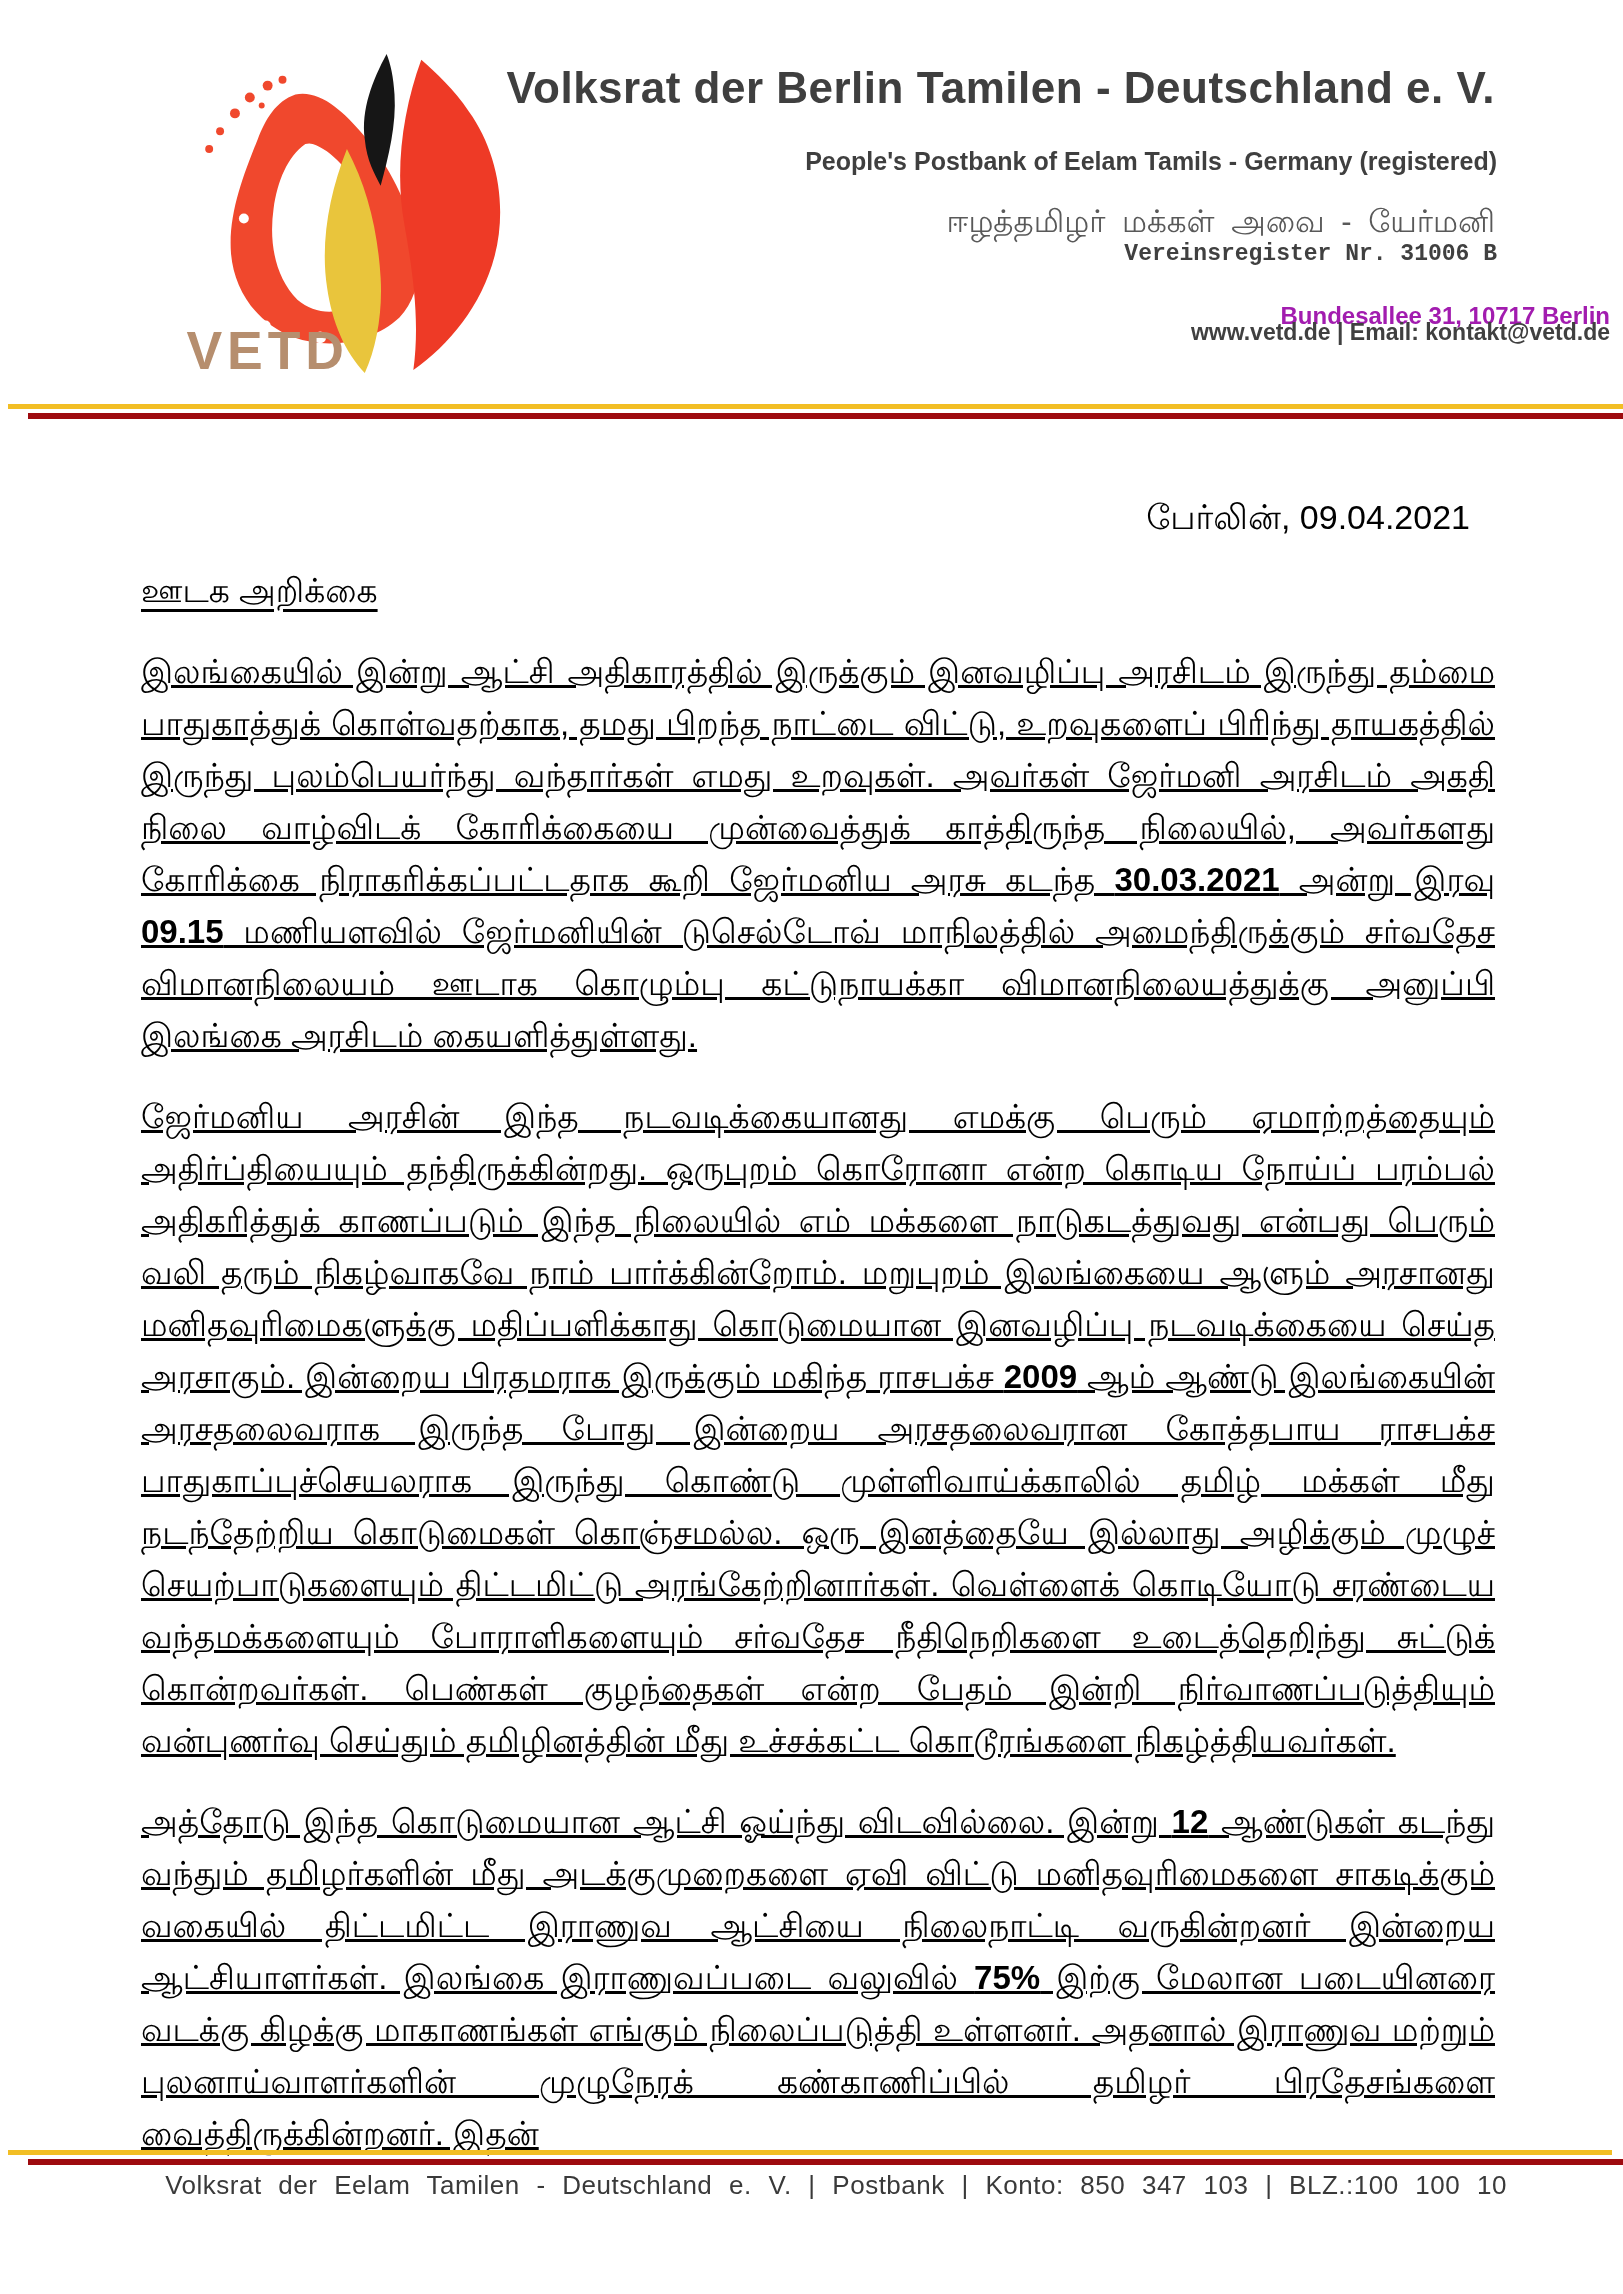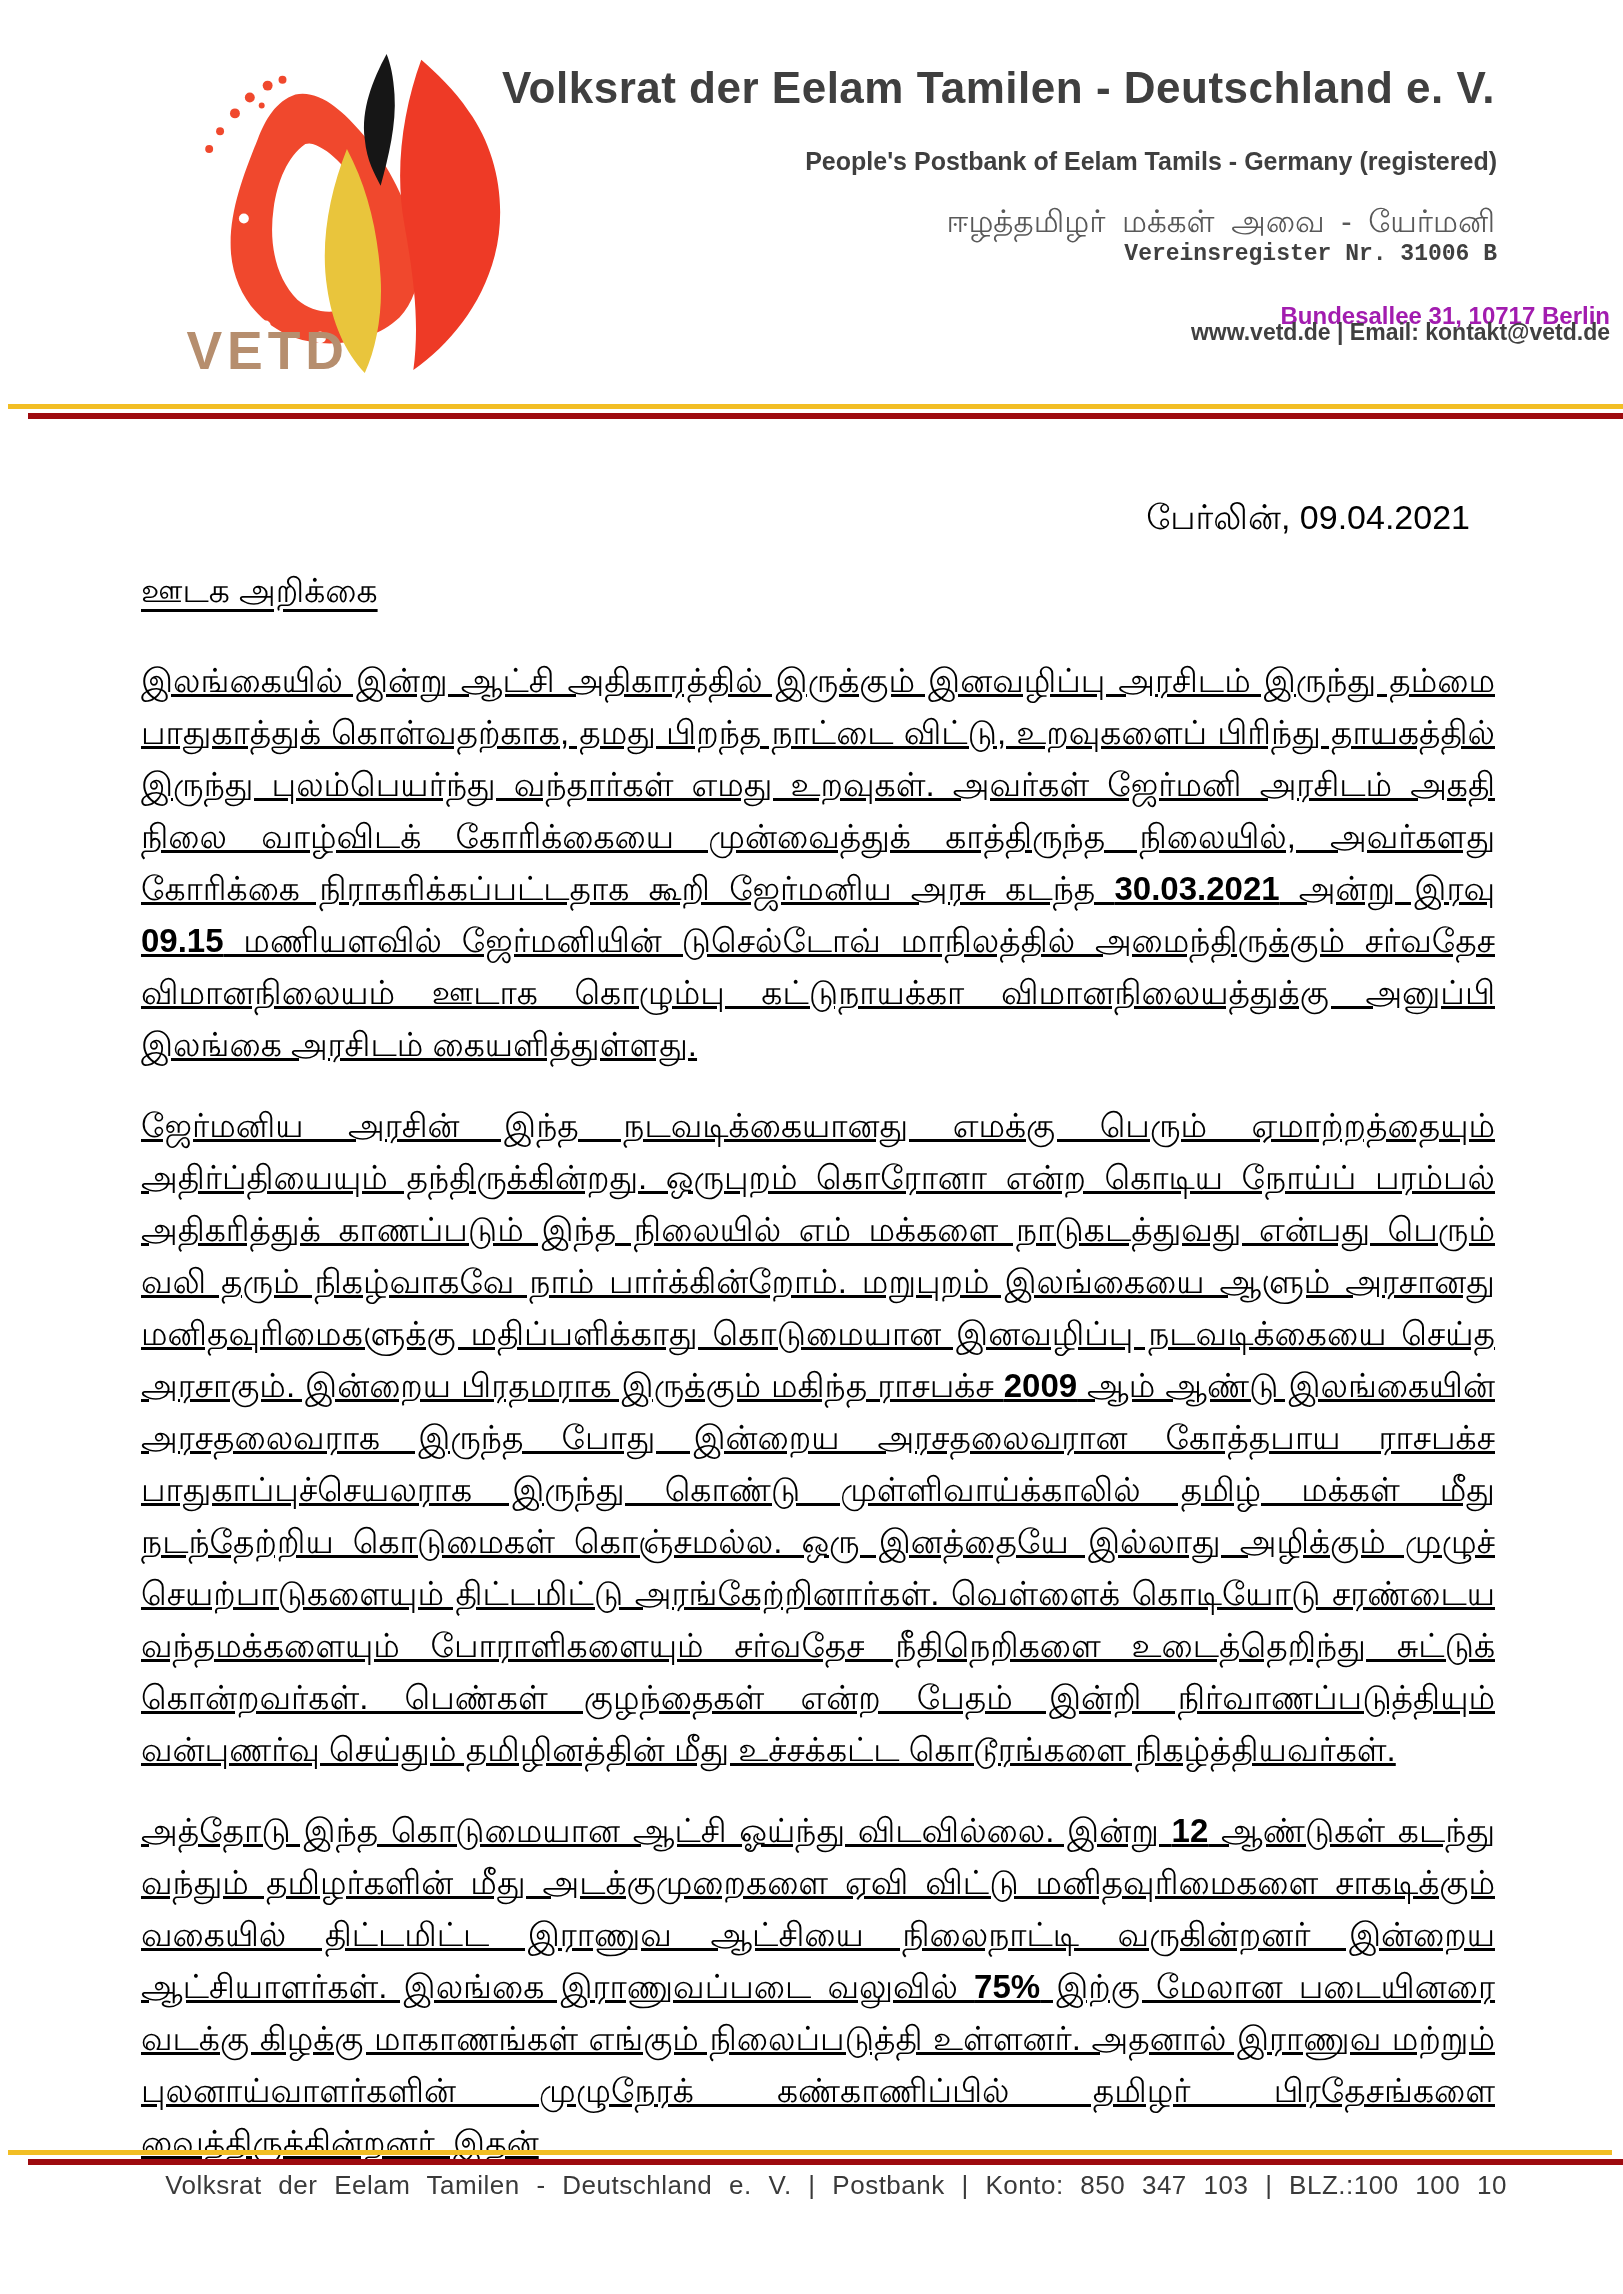--- a/index.html
+++ b/index.html
@@ -19,21 +19,21 @@
   
   .rule{position:absolute;}
   .rule-top-yellow{left:8px;right:0;top:404px;height:5px;background:#F2BE24;}
   .rule-top-red{left:28px;right:0;top:413px;height:6px;background:#9E0B0F;}
   .rule-bottom-yellow{left:8px;right:12px;top:2150px;height:5px;background:#F2BE24;}
   .rule-bottom-red{left:28px;right:0;top:2159px;height:6px;background:#9E0B0F;}
 
   
   .dateline{position:absolute;top:498px;right:154px;font-size:34px;color:#000;white-space:nowrap;}
   .content{position:absolute;left:141px;right:129px;top:572px;color:#000;}
-  .heading{display:inline-block;font-size:33px;font-weight:normal;margin:0 0 41px 0;
+  .heading{display:inline-block;font-size:33px;font-weight:normal;margin:0 0 32px 0;
            text-decoration:underline;text-underline-offset:7px;}
   .para{font-size:33px;line-height:52px;text-align:justify;text-justify:inter-word;margin:0 0 29px 0;text-decoration:underline;}
   .num{font-weight:bold;font-family:"Liberation Sans",sans-serif;}
 
   
   .footer-text{position:absolute;left:0;right:0;top:2170px;text-align:center;
                font-size:26px;color:#3A3A3A;word-spacing:9px;letter-spacing:0.5px;white-space:nowrap;padding-left:48px;}
 </style>
 </head>
 <body>
@@ -69,21 +69,21 @@
         M232 110 C214 155 205 205 212 250 C217 285 230 315 250 336
         C262 310 268 275 266 240 C263 190 252 148 232 110 Z"></path>
       <path fill="#EE3A26" d="
         M307 20 C288 72 280 132 290 186 C298 232 306 282 299 333
         C335 308 368 268 381 218 C394 168 384 112 355 72
         C340 50 322 33 307 20 Z"></path>
     </g>
     <text x="70" y="332" font-family="Liberation Sans, sans-serif" font-size="54" font-weight="bold" letter-spacing="5" fill="#B68E6E">VETD</text>
   </svg>
 
-  <div class="hdr-line org-title">Volksrat der Eelam Tamilen - Deutschland e. V.</div>
+  <div class="hdr-line org-title">Volksrat der Berlin Tamilen - Deutschland e. V.</div>
   <div class="hdr-line org-subtitle">People's Postbank of Eelam Tamils - Germany (registered)</div>
   <div class="hdr-line org-subtitle-tamil">ஈழத்தமிழர் மக்கள் அவை - யேர்மனி</div>
   <div class="hdr-line org-register">Vereinsregister Nr. 31006 B</div>
   <div class="hdr-line org-address">Bundesallee 31, 10717 Berlin</div>
   <div class="hdr-line org-contact">www.vetd.de | Email: kontakt@vetd.de</div>
 
   <div class="rule rule-top-yellow"></div>
   <div class="rule rule-top-red"></div>
 
   <div class="dateline">பேர்லின், 09.04.2021</div>

